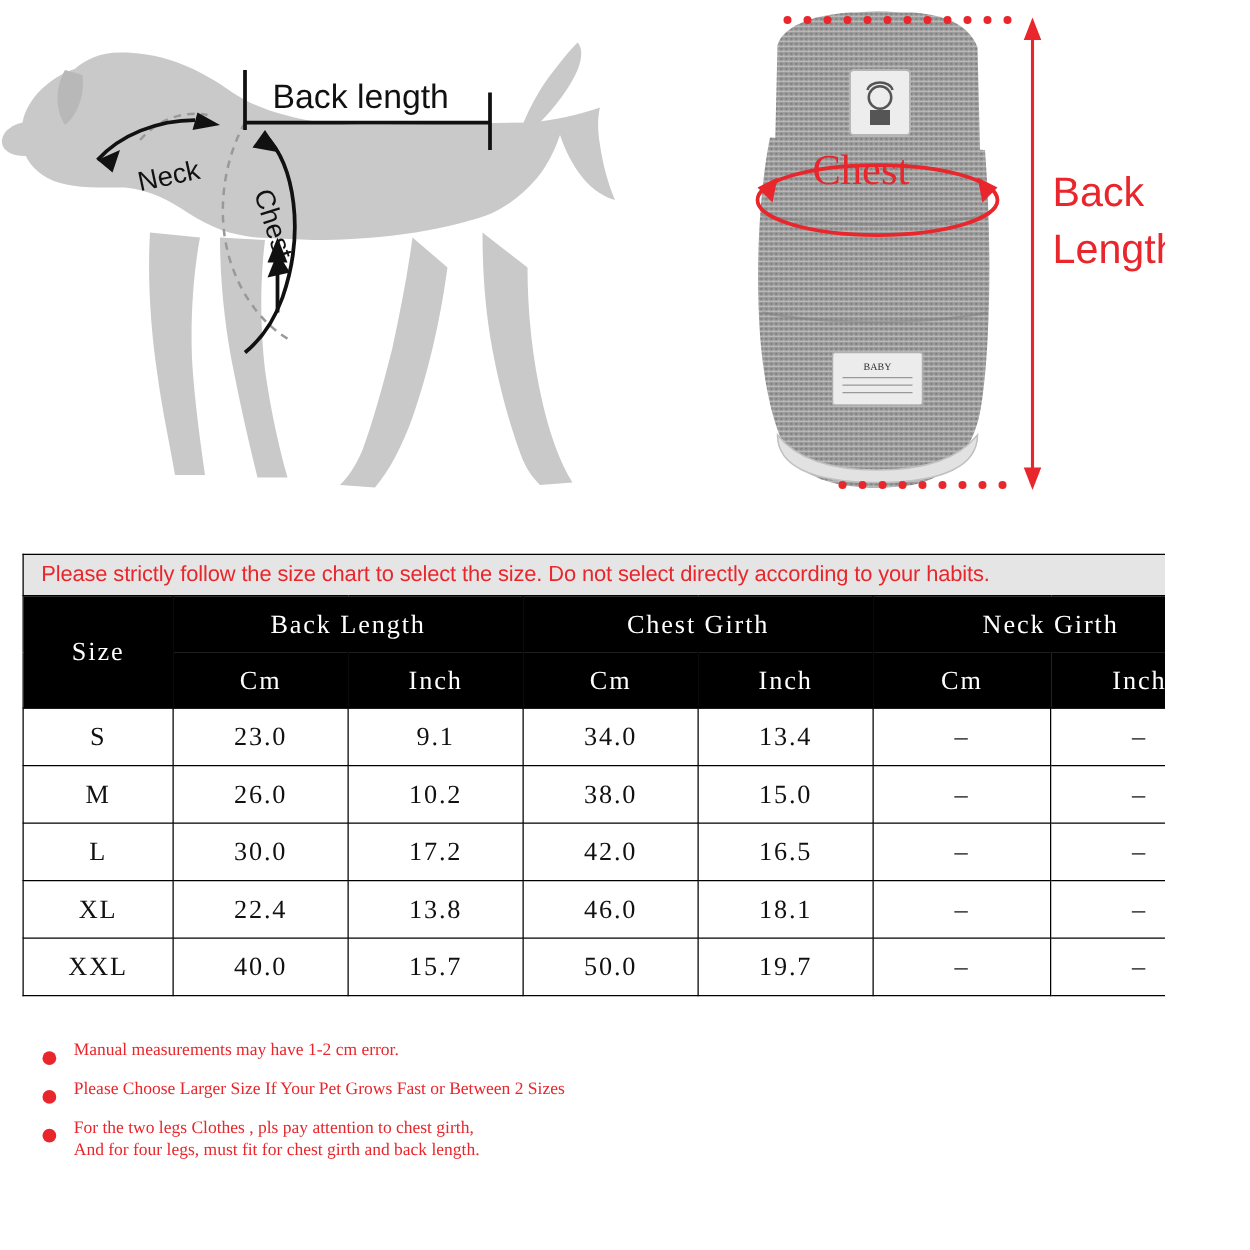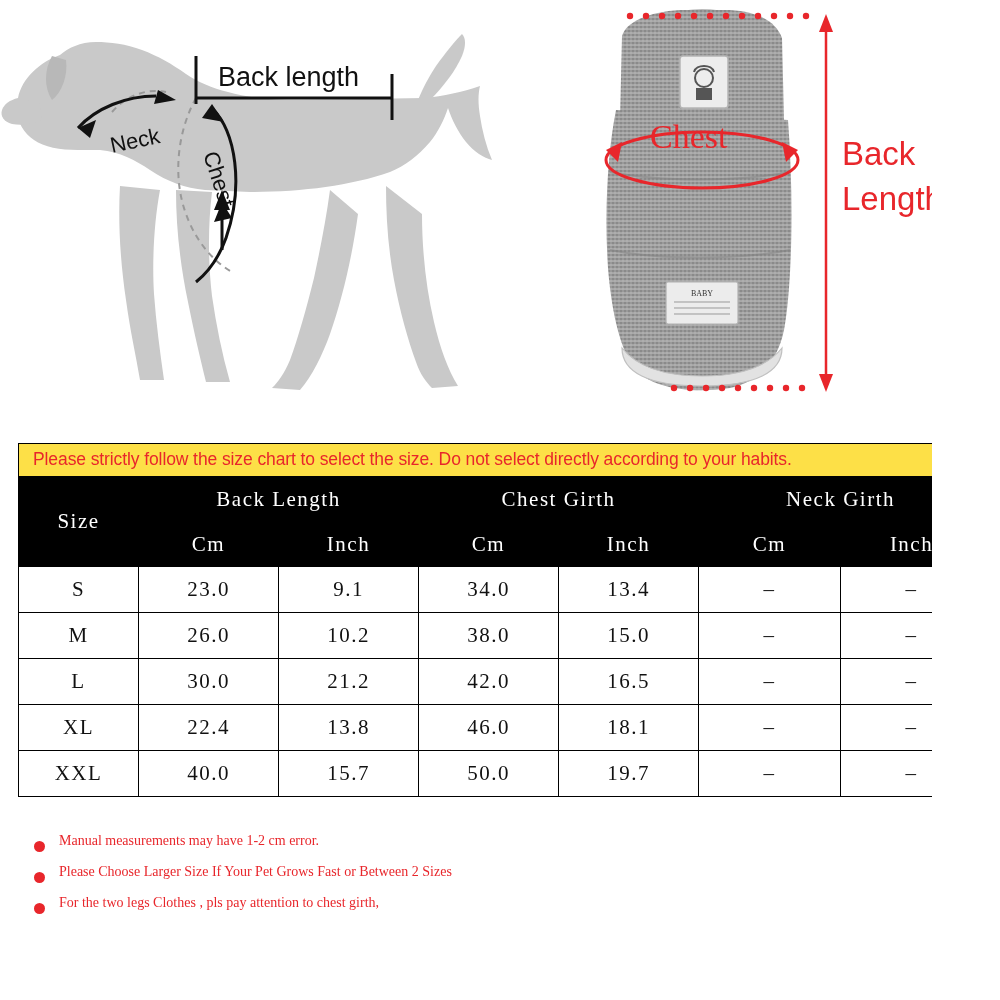--- a/index.html
+++ b/index.html
@@ -72,21 +72,21 @@
     left: 18px; top: 443px;
     width: 964px;
   }
   .notice {
     border: 1px solid #000;
     border-bottom: none;
     color: #e8262b;
     font-family: "Liberation Sans", sans-serif;
     font-size: 17.5px;
     padding: 5px 6px 6px 14px;
-    background: #fde047;
+    background: #e5e5e5;
     letter-spacing: -0.1px;
   }
   table.size {
     border-collapse: collapse;
     width: 100%;
     table-layout: fixed;
   }
   table.size th, table.size td {
     border: 1px solid #000;
     text-align: center;
@@ -330,21 +330,21 @@
           <td>26.0</td>
           <td>10.2</td>
           <td>38.0</td>
           <td>15.0</td>
           <td>–</td>
           <td>–</td>
         </tr>
         <tr>
           <td>L</td>
           <td>30.0</td>
-          <td>21.2</td>
+          <td>17.2</td>
           <td>42.0</td>
           <td>16.5</td>
           <td>–</td>
           <td>–</td>
         </tr>
         <tr>
           <td>XL</td>
           <td>22.4</td>
           <td>13.8</td>
           <td>46.0</td>
@@ -371,17 +371,18 @@
       <span class="note-lines">Manual measurements may have 1-2 cm error.</span>
     </div>
     <div class="note">
       <span class="bullet"></span>
       <span class="note-lines">Please Choose Larger Size If Your Pet Grows Fast or Between 2 Sizes</span>
     </div>
     <div class="note">
       <span class="bullet"></span>
       <span class="note-lines">
         <span>For the two legs Clothes , pls pay attention to chest girth,</span>
+        <span class="note-line2">And for four legs, must fit for chest girth and back length.</span>
       </span>
     </div>
   </div>
 
 </div>
 
 </body></html>

